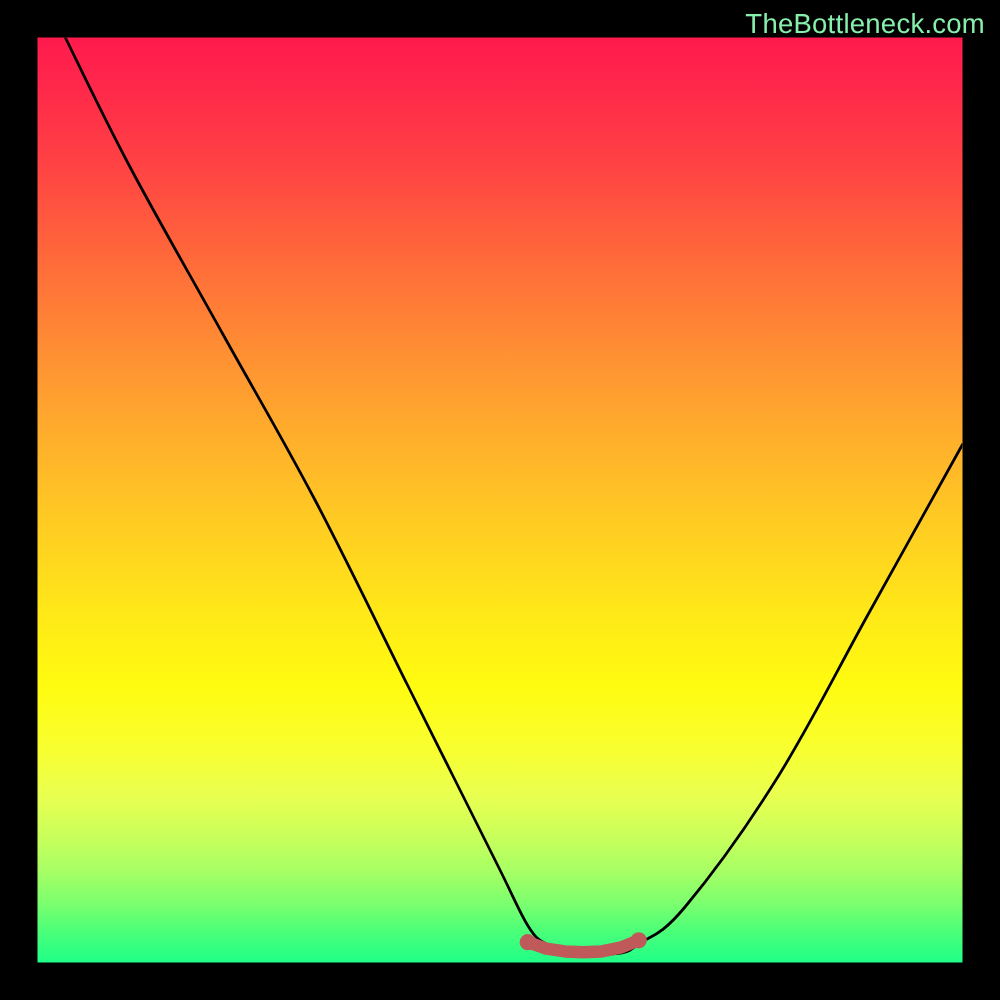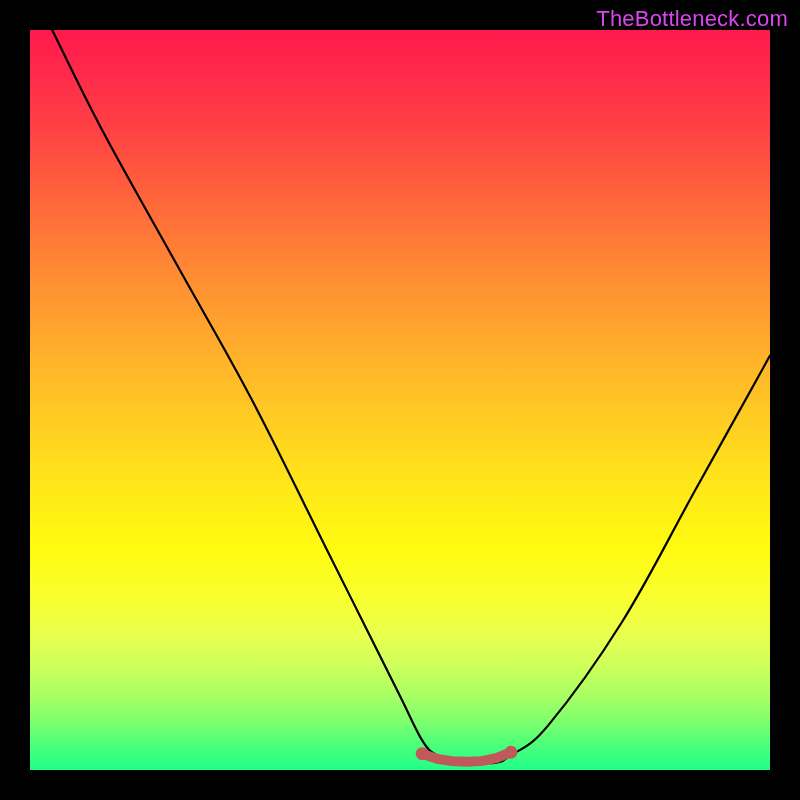--- a/index.html
+++ b/index.html
@@ -14,21 +14,21 @@
   .frame {
     position: relative;
     width: 800px;
     height: 800px;
     background: #000;
   }
   .watermark {
     position: absolute;
     top: 6px;
     right: 12px;
-    color: #d946ef;
+    color: #86efac;
     font-size: 22px;
     font-weight: 500;
     z-index: 10;
     letter-spacing: 0.2px;
   }
   .plot {
     position: absolute;
     left: 30px;
     top: 30px;
     width: 740px;

